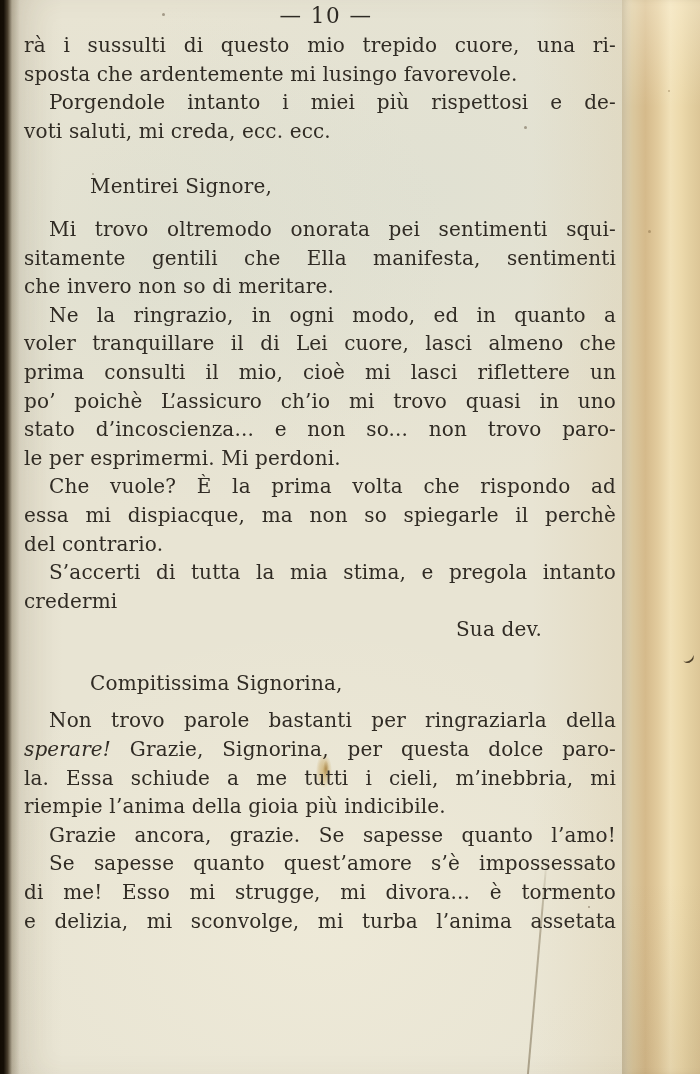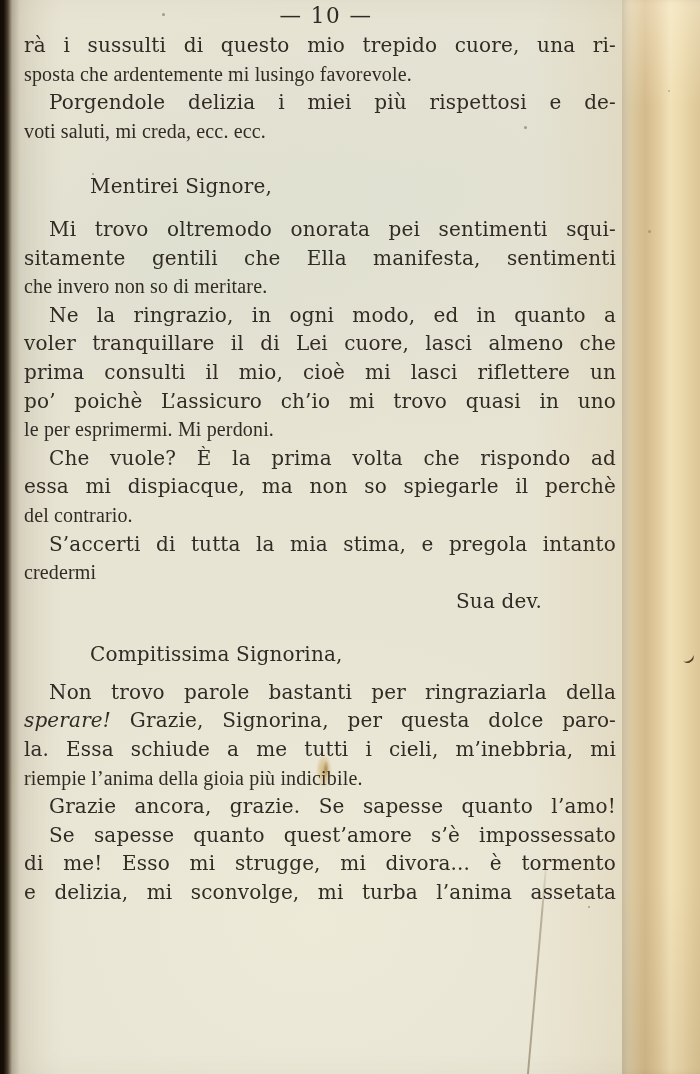--- a/index.html
+++ b/index.html
@@ -70,21 +70,21 @@
     position:absolute;left:30px;top:3px;width:592px;
     text-align:center;font-size:21.5px;letter-spacing:1.5px;
     color:#2e2a24;
   }
   .textblock{
     position:absolute;left:24px;top:31px;width:592px;
     font-size:20px;line-height:28.6px;color:#302b24;
     letter-spacing:0.15px;
   }
   .l{text-align:justify;text-align-last:justify;}
-  .pl{text-align:justify;text-align-last:left;font-family:Liberation Serif, serif;}
+  .pl{text-align:justify;text-align-last:left;}
   .ind{text-indent:25px;}
   .sal{text-align:left;text-align-last:left;padding-left:66px;}
   .sig{text-align:right;text-align-last:right;padding-right:74px;}
   .mt-sal1{margin-top:27px;margin-bottom:14px;}
   .mt-sal2{margin-top:25px;margin-bottom:9px;}
   .it{font-style:italic;}
 </style>
 </head>
 <body>
 
@@ -103,32 +103,33 @@
   <div class="speck sp4"></div>
   <div class="speck sp5"></div>
   <div class="speck sp6"></div>
   <div class="speck sp7"></div>
 
   <div class="pg-header">— 10 —</div>
 
   <div class="textblock">
     <div class="l">rà i sussulti di questo mio trepido cuore, una ri-</div>
     <div class="pl">sposta che ardentemente mi lusingo favorevole.</div>
-    <div class="l ind">Porgendole delizia i miei più rispettosi e de-</div>
+    <div class="l ind">Porgendole intanto i miei più rispettosi e de-</div>
     <div class="pl">voti saluti, mi creda, ecc. ecc.</div>
 
     <div class="sal mt-sal1">Mentirei Signore,</div>
 
     <div class="l ind">Mi trovo oltremodo onorata pei sentimenti squi-</div>
     <div class="l">sitamente gentili che Ella manifesta, sentimenti</div>
     <div class="pl">che invero non so di meritare.</div>
     <div class="l ind">Ne la ringrazio, in ogni modo, ed in quanto a</div>
     <div class="l">voler tranquillare il di Lei cuore, lasci almeno che</div>
     <div class="l">prima consulti il mio, cioè mi lasci riflettere un</div>
     <div class="l">po’ poichè L’assicuro ch’io mi trovo quasi in uno</div>
+    <div class="l">stato d’incoscienza... e non so... non trovo paro-</div>
     <div class="pl">le per esprimermi. Mi perdoni.</div>
     <div class="l ind">Che vuole? È la prima volta che rispondo ad</div>
     <div class="l">essa mi dispiacque, ma non so spiegarle il perchè</div>
     <div class="pl">del contrario.</div>
     <div class="l ind">S’accerti di tutta la mia stima, e pregola intanto</div>
     <div class="pl">credermi</div>
 
     <div class="sig">Sua dev.</div>
 
     <div class="sal mt-sal2">Compitissima Signorina,</div>

